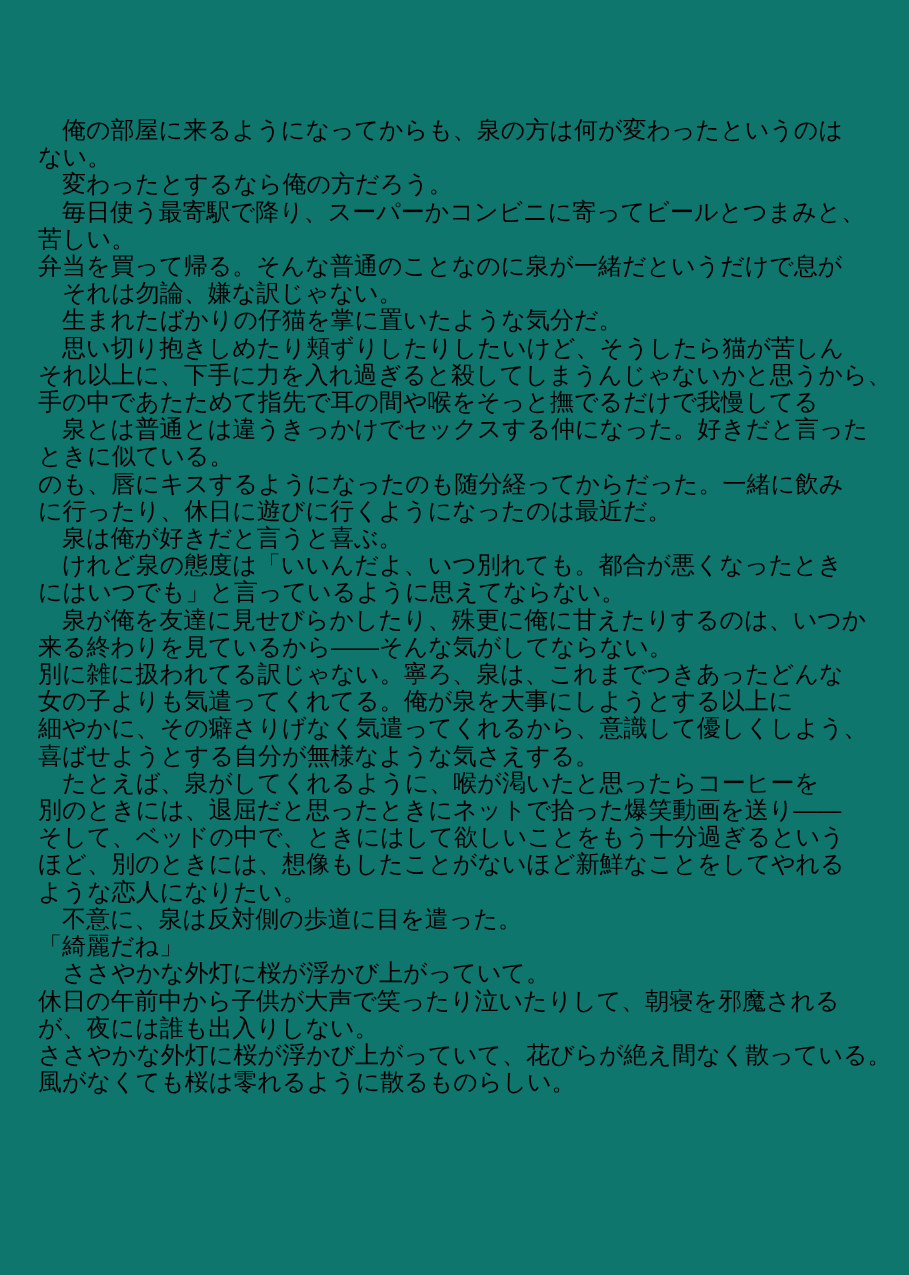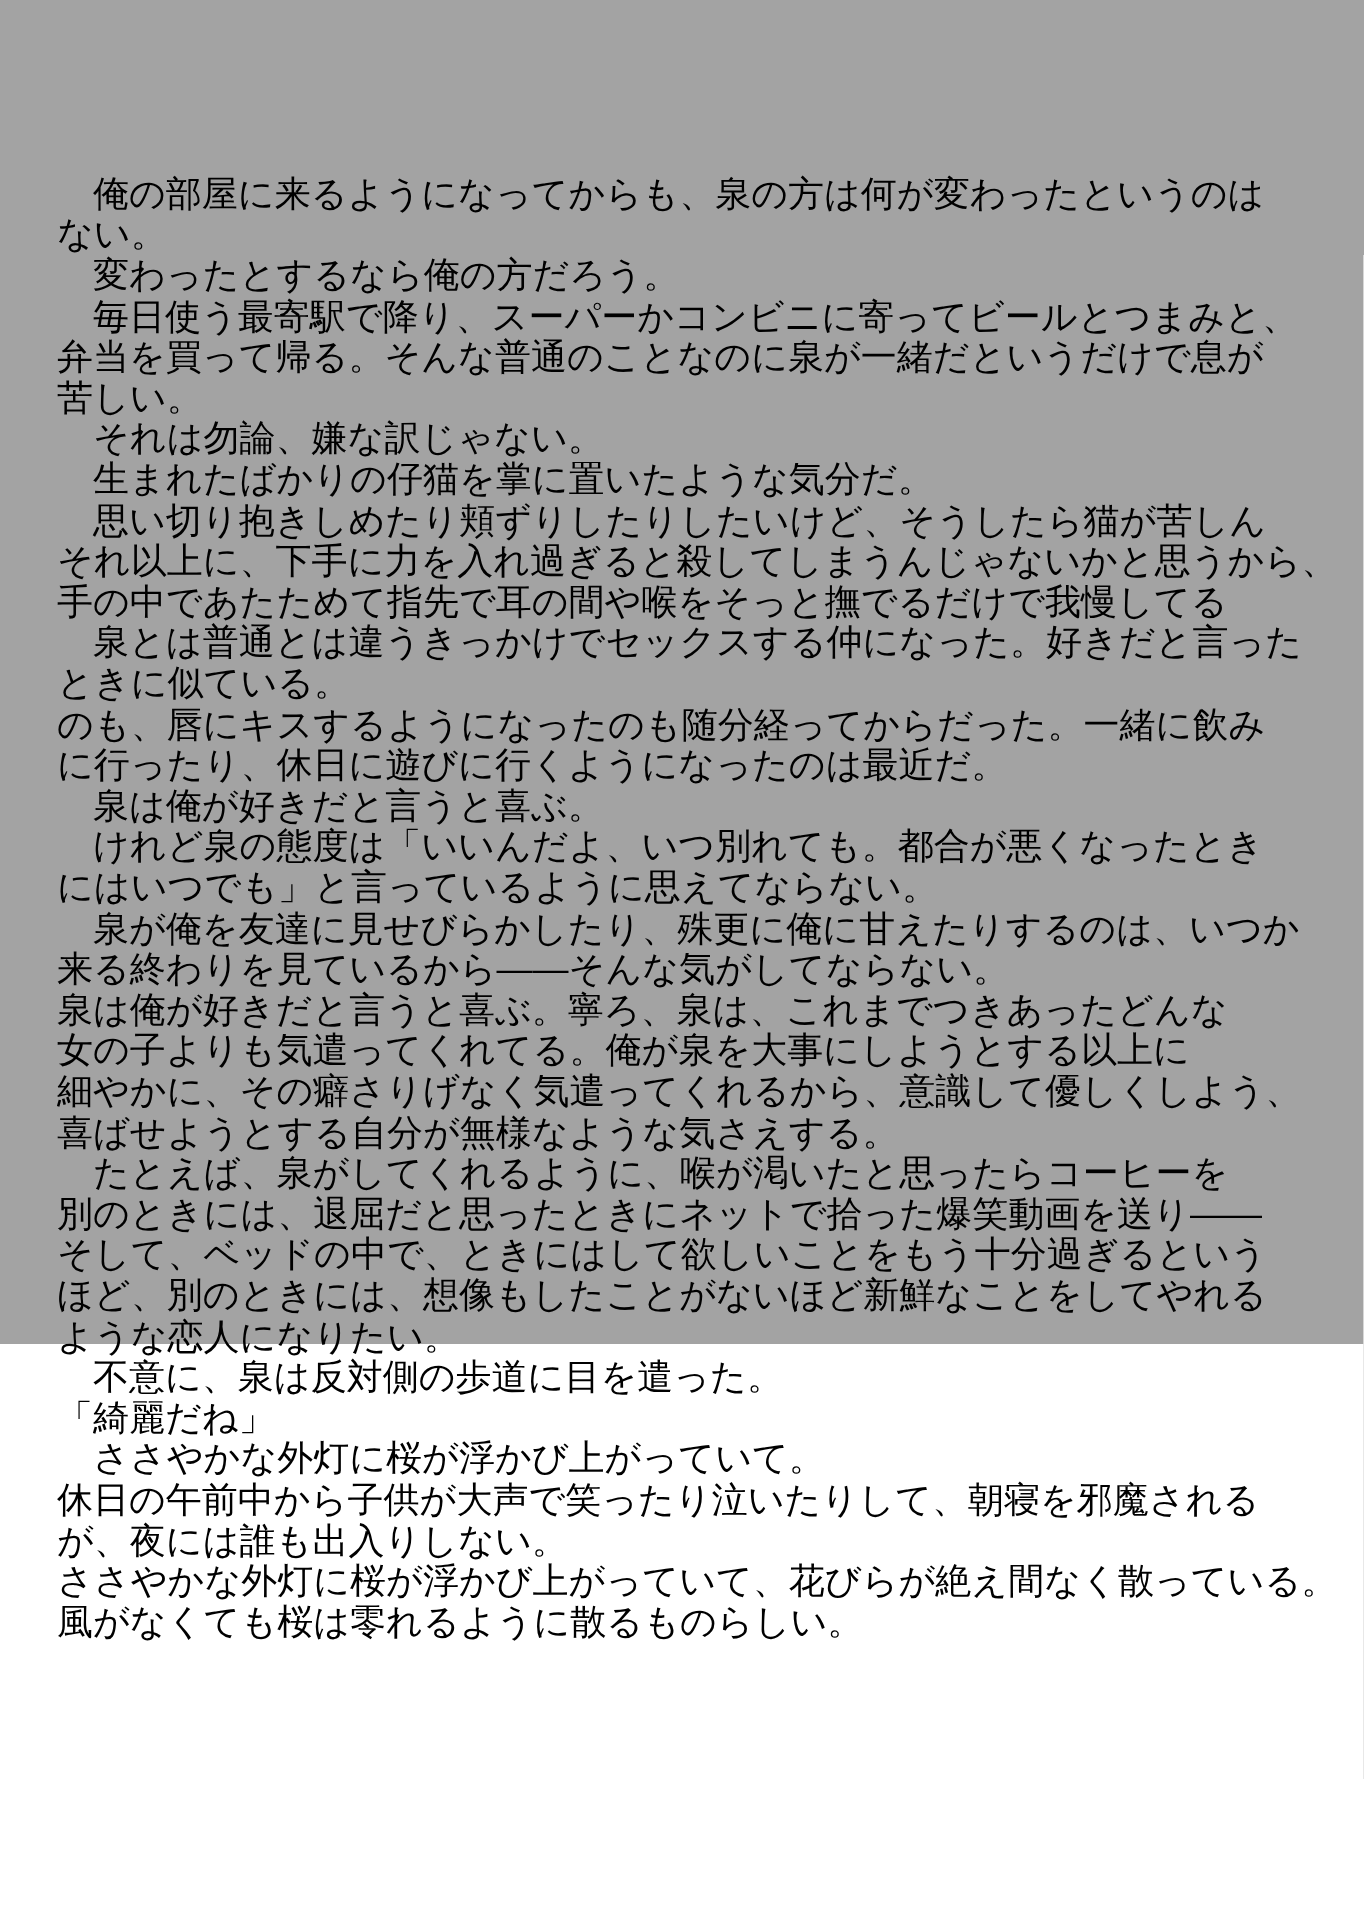--- a/index.html
+++ b/index.html
@@ -8,23 +8,23 @@
     background: #ffffff;
   }
   body {
     width: 909px;
     height: 1275px;
     overflow: hidden;
     font-family: "Liberation Sans", "DejaVu Sans", sans-serif;
   }
   .page {
     width: 909px;
-    height: 896px;
+    height: 1275px;
     box-sizing: border-box;
-    background: #a3a3a3;
+    background: #0f766e;
     padding: 116px 14px 0 38px;
   }
   .text-body .line {
     margin: 0;
     padding: 0;
     font-size: 24px;
     line-height: 27.2px;
     letter-spacing: 0px;
     color: #000000;
     white-space: pre-wrap;
@@ -33,37 +33,37 @@
 </style>
 </head>
 <body>
 
 <div class="page">
   <div class="text-body">
       <p class="line">　俺の部屋に来るようになってからも、泉の方は何が変わったというのは</p>
       <p class="line">ない。</p>
       <p class="line">　変わったとするなら俺の方だろう。</p>
       <p class="line">　毎日使う最寄駅で降り、スーパーかコンビニに寄ってビールとつまみと、</p>
+      <p class="line">苦しい。</p>
       <p class="line">弁当を買って帰る。そんな普通のことなのに泉が一緒だというだけで息が</p>
-      <p class="line">苦しい。</p>
       <p class="line">　それは勿論、嫌な訳じゃない。</p>
       <p class="line">　生まれたばかりの仔猫を掌に置いたような気分だ。</p>
       <p class="line">　思い切り抱きしめたり頬ずりしたりしたいけど、そうしたら猫が苦しん</p>
       <p class="line">それ以上に、下手に力を入れ過ぎると殺してしまうんじゃないかと思うから、</p>
       <p class="line">手の中であたためて指先で耳の間や喉をそっと撫でるだけで我慢してる</p>
       <p class="line">　泉とは普通とは違うきっかけでセックスする仲になった。好きだと言った</p>
       <p class="line">ときに似ている。</p>
       <p class="line">のも、唇にキスするようになったのも随分経ってからだった。一緒に飲み</p>
       <p class="line">に行ったり、休日に遊びに行くようになったのは最近だ。</p>
       <p class="line">　泉は俺が好きだと言うと喜ぶ。</p>
       <p class="line">　けれど泉の態度は「いいんだよ、いつ別れても。都合が悪くなったとき</p>
       <p class="line">にはいつでも」と言っているように思えてならない。</p>
       <p class="line">　泉が俺を友達に見せびらかしたり、殊更に俺に甘えたりするのは、いつか</p>
       <p class="line">来る終わりを見ているから――そんな気がしてならない。</p>
-      <p class="line">泉は俺が好きだと言うと喜ぶ。寧ろ、泉は、これまでつきあったどんな</p>
+      <p class="line">別に雑に扱われてる訳じゃない。寧ろ、泉は、これまでつきあったどんな</p>
       <p class="line">女の子よりも気遣ってくれてる。俺が泉を大事にしようとする以上に</p>
       <p class="line">細やかに、その癖さりげなく気遣ってくれるから、意識して優しくしよう、</p>
       <p class="line">喜ばせようとする自分が無様なような気さえする。</p>
       <p class="line">　たとえば、泉がしてくれるように、喉が渇いたと思ったらコーヒーを</p>
       <p class="line">別のときには、退屈だと思ったときにネットで拾った爆笑動画を送り――</p>
       <p class="line">そして、ベッドの中で、ときにはして欲しいことをもう十分過ぎるという</p>
       <p class="line">ほど、別のときには、想像もしたことがないほど新鮮なことをしてやれる</p>
       <p class="line">ような恋人になりたい。</p>
       <p class="line">　不意に、泉は反対側の歩道に目を遣った。</p>
       <p class="line">「綺麗だね」</p>

